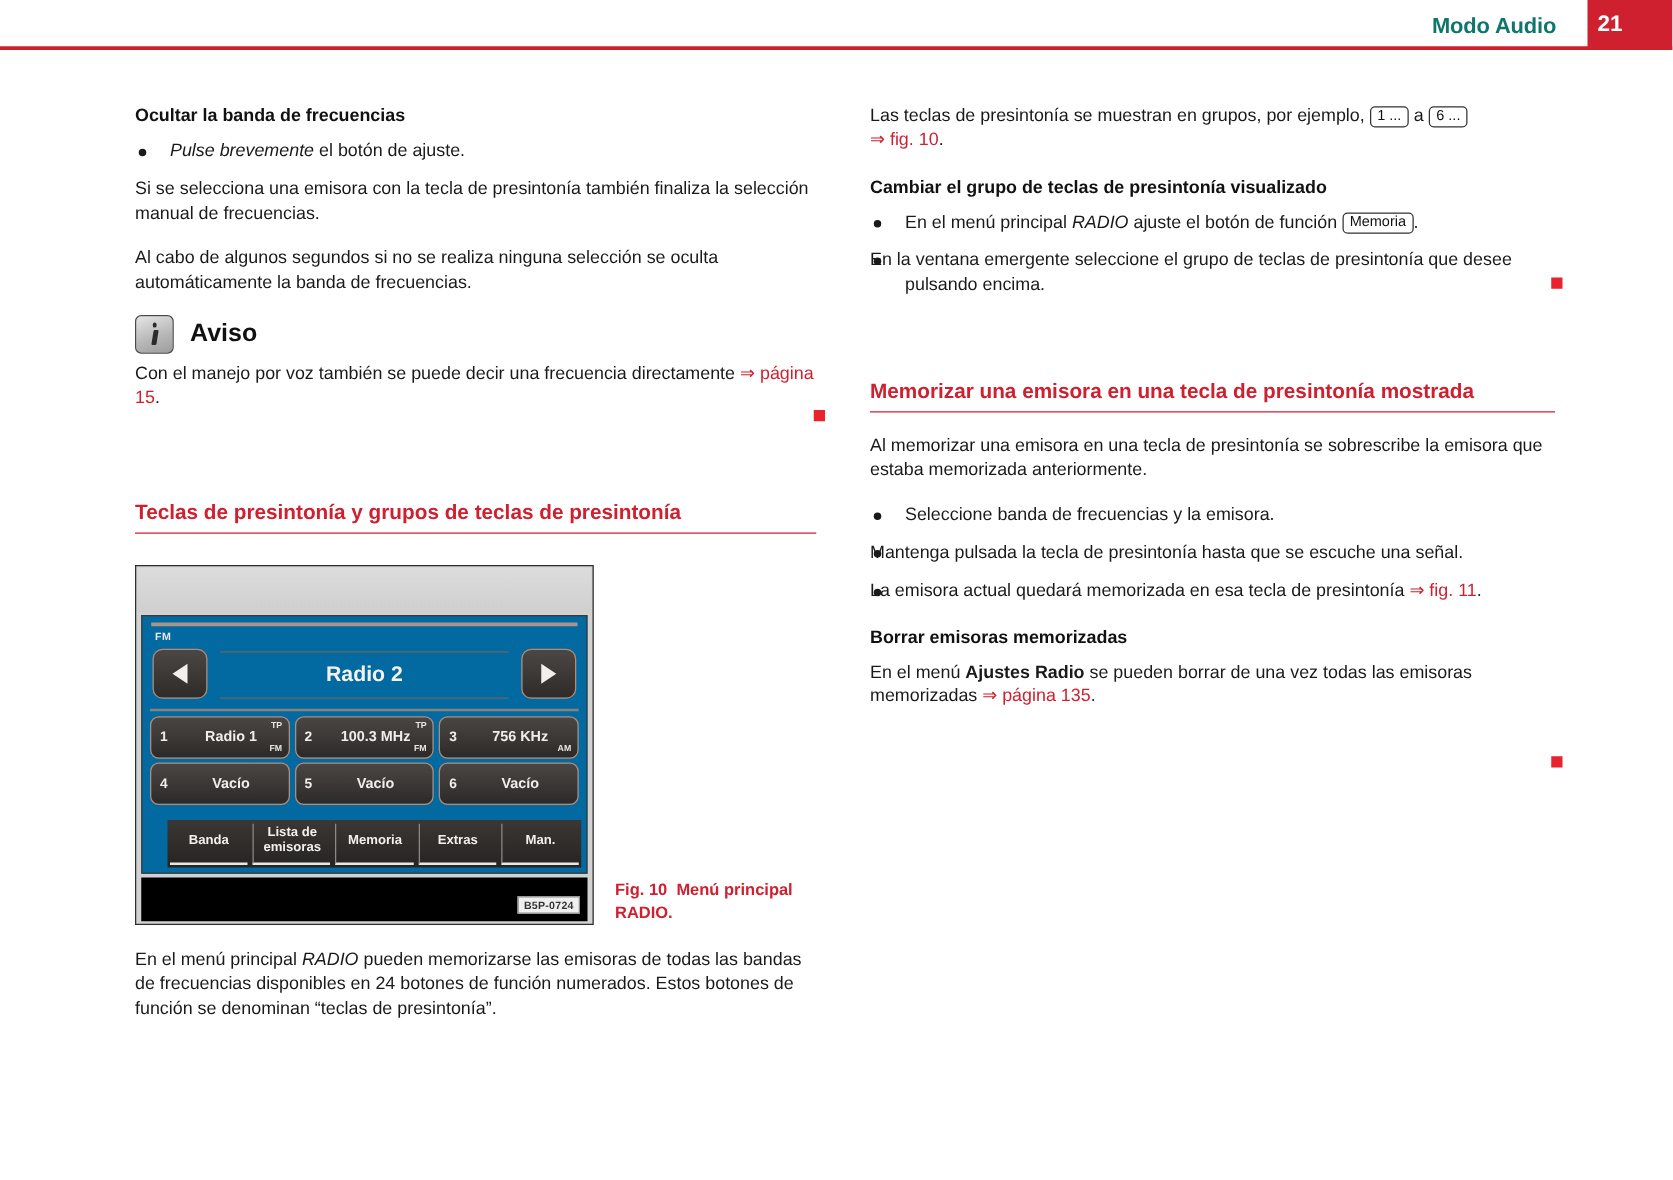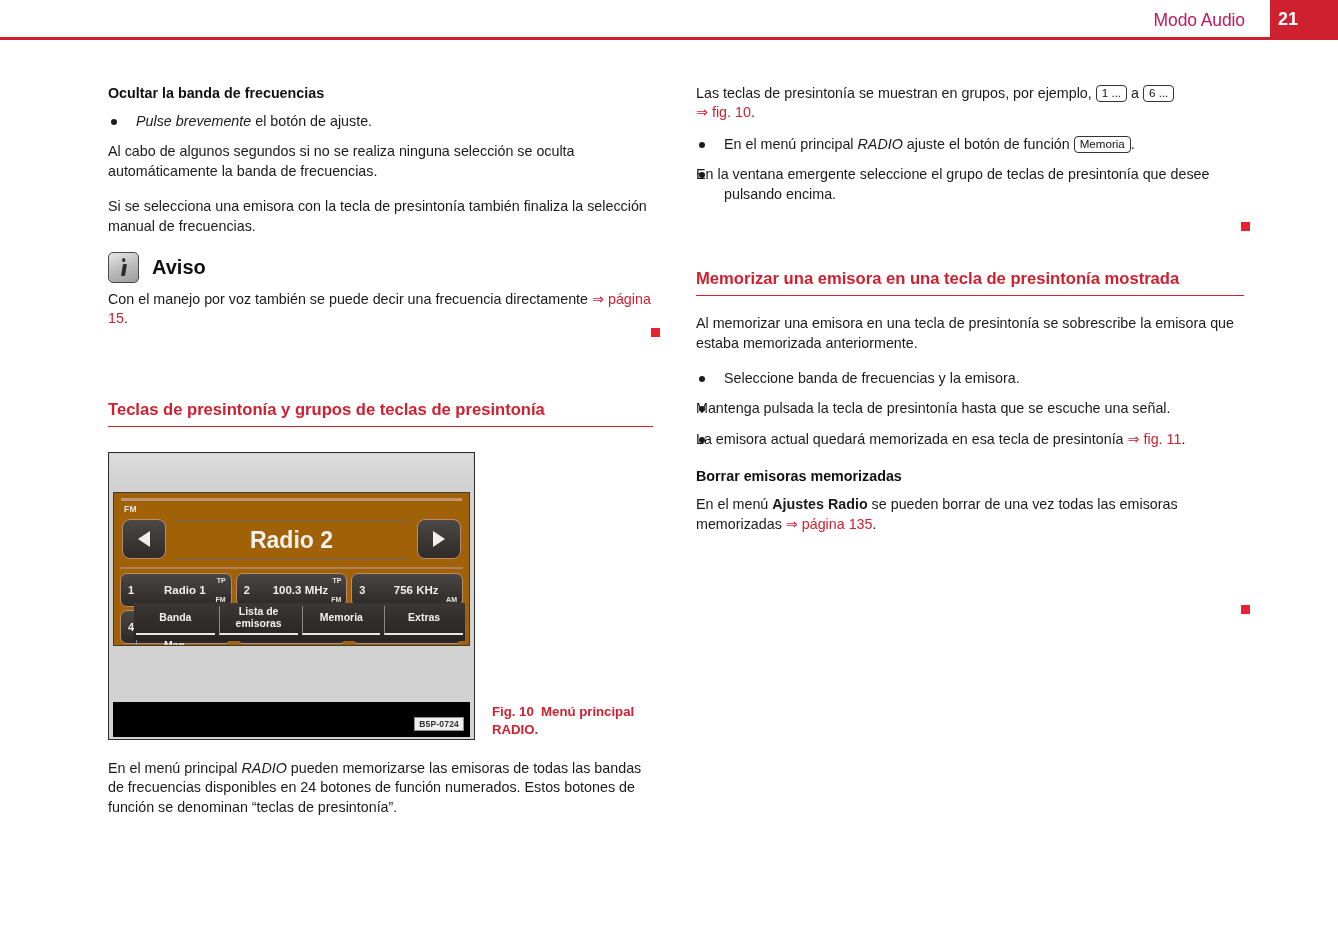--- a/index.html
+++ b/index.html
@@ -30,23 +30,23 @@
     height: 3px;
     background: #cf2030;
   }
   #header-title {
     position: absolute;
     top: 10px;
     left: 900px;
     width: 345px;
     text-align: right;
     font-size: 17.5px;
-    font-weight: normal;
+    font-weight: bold;
     letter-spacing: -0.1px;
-    color: #be185d;
+    color: #0f766e;
   }
   #page-number-block {
     position: absolute;
     top: 0;
     left: 1270px;
     width: 68px;
     height: 40px;
     background: #cf2030;
   }
   #page-number {
@@ -198,22 +198,22 @@
   #fig-bezel-inner-hi {
     position: absolute;
     left: 2px; top: 2px; right: 2px; height: 36px;
     background: linear-gradient(180deg,#dcdcdc 0%, #cfcfcf 100%);
   }
   #screen {
     position: absolute;
     left: 5px;
     top: 40px;
     width: 357px;
-    height: 154px;
-    background: #a16207;
+    height: 207px;
+    background: #0369a1;
     border: 1.6px solid #3a3a38;
     box-sizing: border-box;
     overflow: hidden;
   }
   #screen-topline {
     position: absolute;
     left: 7px; top: 5px; right: 7px;
     height: 3px;
     background: #c99c86;
     opacity: .85;
@@ -259,21 +259,21 @@
   #station-name {
     position: absolute;
     left: 56px; right: 56px;
     top: 6px;
     height: 36px;
     border-top: 1px solid #6a6662;
     border-bottom: 1px solid #6a6662;
     display: flex;
     align-items: center;
     justify-content: center;
-    font-size: 23px;
+    font-size: 17px;
     font-weight: bold;
     color: #f4f2ef;
   }
   #preset-divider {
     position: absolute;
     left: 6px; right: 6px;
     top: 74px;
     height: 2px;
     background: #b98a72;
     opacity: .75;
@@ -331,21 +331,21 @@
     font-weight: bold;
     color: #e9e7e4;
   }
   #fnbar {
     position: absolute;
     left: 20px;
     right: 4px;
     bottom: 4px;
     height: 38px;
     display: grid;
-    grid-template-columns: repeat(4, 1fr);
+    grid-template-columns: repeat(5, 1fr);
     background: linear-gradient(180deg,#3a3734 0%, #262422 100%);
   }
   .fnbtn {
     position: relative;
     display: flex;
     align-items: center;
     justify-content: center;
     text-align: center;
     font-size: 10.5px;
     font-weight: bold;
@@ -407,23 +407,23 @@
 </div>
 
 <div id="col-left" class="column">
 
   <div class="subhead">Ocultar la banda de frecuencias</div>
 
   <div class="bullet-row">
     <span class="dot"></span><i class="it">Pulse brevemente</i><span> el botón de ajuste.</span>
   </div>
 
+  <p class="body" style="margin-top:10px">Si se selecciona una emisora con la tecla de presintonía también finaliza la selección manual de frecuencias.</p>
+
   <p class="body">Al cabo de algunos segundos si no se realiza ninguna selección se oculta automáticamente la banda de frecuencias.</p>
-
-  <p class="body" style="margin-top:10px">Si se selecciona una emisora con la tecla de presintonía también finaliza la selección manual de frecuencias.</p>
 
   <div class="note-header">
     <span class="note-icon">
       <span class="dot"></span>
       <span class="stem"></span>
     </span>
     <span class="note-title">Aviso</span>
   </div>
 
   <p class="body tight"><span>Con el manejo por voz también se puede decir una frecuencia directamente </span><span class="xref">⇒ página 15</span><span>.</span></p>
@@ -511,20 +511,21 @@
 <div id="fig-caption">
   <span>Fig. 10</span>&nbsp;&nbsp;<span>Menú principal RADIO.</span>
 </div>
 
 <div id="below-figure"><span>En el menú principal </span><i class="it">RADIO</i><span> pueden memorizarse las emisoras de todas las bandas de frecuencias disponibles en 24 botones de función numerados. Estos botones de función se denominan “teclas de presintonía”.</span></div>
 
 <div id="col-right" class="column">
 
   <p class="body tight"><span>Las teclas de presintonía se muestran en grupos, por ejemplo, </span><span class="keycap">1 ...</span><span> a </span><span class="keycap">6 ...</span><br><span class="xref">⇒ fig. 10</span><span>.</span></p>
 
+  <div class="subhead" style="margin-top:18px">Cambiar el grupo de teclas de presintonía visualizado</div>
 
   <div class="bullet-row">
     <span class="dot"></span><span>En el menú principal </span><i class="it">RADIO</i><span> ajuste el botón de función </span><span class="keycap">Memoria</span><span>.</span>
   </div>
 
   <div class="bullet-row hang">
     <span class="dot"></span><span style="text-indent:0;display:inline">En la ventana emergente seleccione el grupo de teclas de presintonía que desee pulsando encima.</span>
   </div>
 
   <div style="height:53px"></div>

